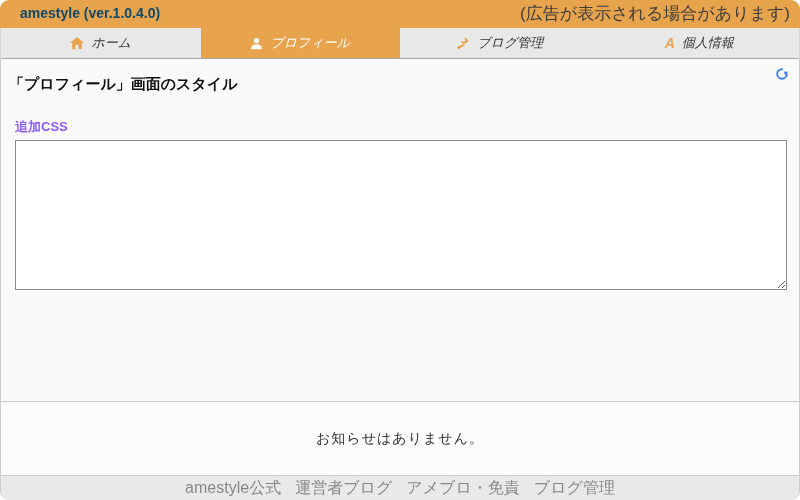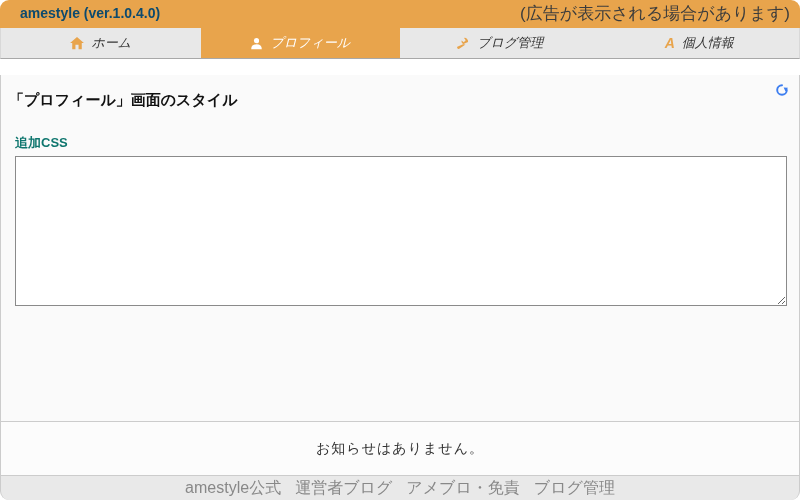--- a/index.html
+++ b/index.html
@@ -34,40 +34,39 @@
   }
   .tab.active { background:#E8A44C; color:#fff; }
   .tab .ico { display:inline-flex; align-items:center; }
   .ameba-a { color:#E8A44C; font-weight:bold; font-size:14px; line-height:1; }
 
   
   .content {
     flex:1 1 auto; background:#FAFAFA; position:relative;
     border-left:1px solid #CCC; border-right:1px solid #CCC;
     padding:0 8px;
-    margin-top:16px;
   }
   .page-title { font-size:15px; font-weight:bold; color:#111; padding-top:16px; }
   .refresh-btn {
     position:absolute; top:7px; right:9px;
     width:16px; height:16px; background:none; border:none; cursor:pointer;
     display:flex; align-items:center; justify-content:center; padding:0;
   }
-  .css-label { font-size:13px; font-weight:bold; color:#0f766e; margin:24px 0 4px 6px; }
+  .css-label { font-size:13px; font-weight:bold; color:#8b5cf6; margin:24px 0 4px 6px; }
   .css-area {
     display:block; margin-left:6px;
     width:772px; height:150px;
     background:#fff; border:1px solid #8A8A8A;
     resize:both; outline:none;
     font-family:"DejaVu Sans Mono",monospace; font-size:12px; padding:3px;
   }
 
   
   .notice {
-    height:54px; background:#FCFCFC;
+    height:74px; background:#FCFCFC;
     border-top:1px solid #CCC;
     border-left:1px solid #CCC; border-right:1px solid #CCC;
     display:flex; align-items:center; justify-content:center;
     font-size:14px; color:#333; letter-spacing:1px;
   }
 
   
   .footer {
     height:25px; background:#E9E9E9;
     border-top:1px solid #CCC;

